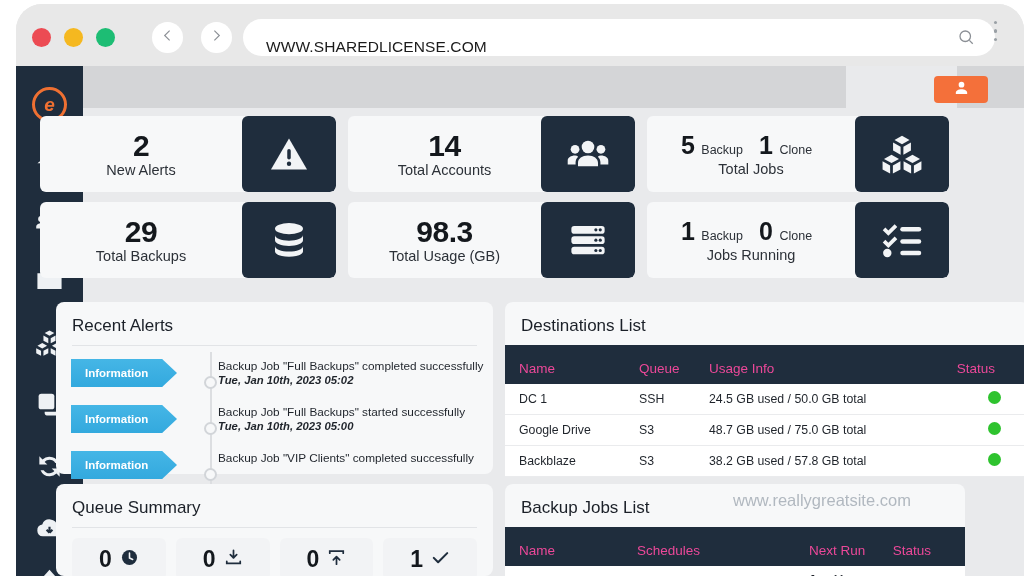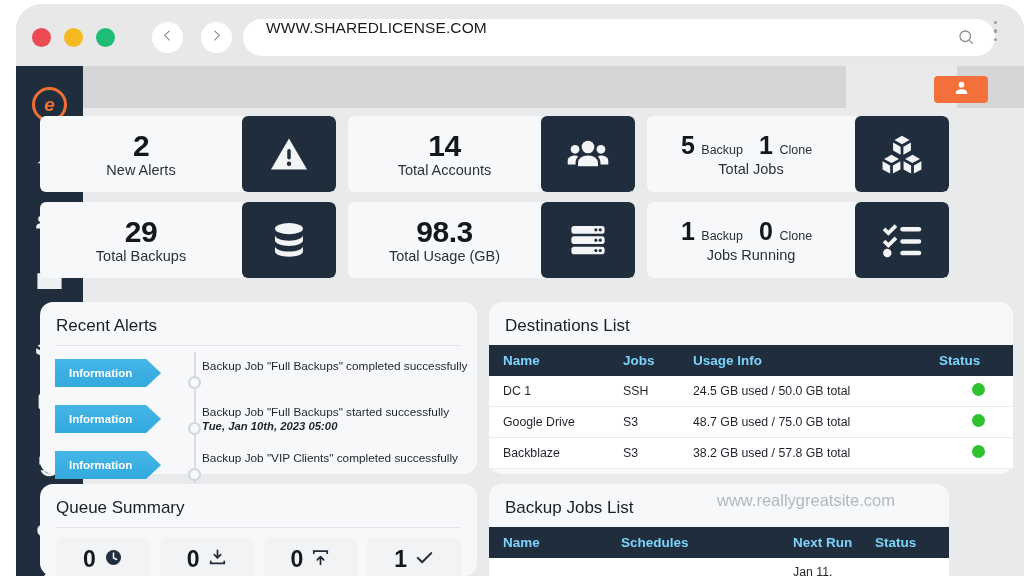--- a/index.html
+++ b/index.html
@@ -30,21 +30,21 @@
     position: absolute; top: 18px; width: 31px; height: 31px;
     border-radius: 50%; background: #ffffff;
     display: flex; align-items: center; justify-content: center;
   }
   .navbtn.back { left: 136px; }
   .navbtn.fwd  { left: 185px; }
   .navbtn svg { width: 17px; height: 17px; stroke: #8b8f95; fill: none; stroke-width: 1.6; }
   .urlbar {
     position: absolute; left: 227px; top: 15px; width: 752px; height: 37px;
     background: #ffffff; border-radius: 19px;
-    display: flex; align-items: flex-start;
+    display: flex; align-items: flex-end;
   }
   .url-text {
     margin-left: 23px; font-size: 15.5px; letter-spacing: .1px;
     color: #1b1b1b; font-family: "Liberation Sans", sans-serif;
   }
   .search-ic { position: absolute; right: 20px; top: 9px; width: 18px; height: 18px; }
   .search-ic svg { width: 18px; height: 18px; stroke: #8b8f95; fill: none; stroke-width: 1.7; }
   .kebab { position: absolute; left: 978px; top: 17px; display: flex; flex-direction: column; gap: 5px; align-items: center; }
   .kebab i { width: 3.4px; height: 3.4px; border-radius: 50%; background: #9aa0a6; display: block; }
 
@@ -96,21 +96,21 @@
   .card-icon {
     width: 94px; background: #1f2d3d; border-radius: 6px;
     display: flex; align-items: center; justify-content: center;
   }
   .card-icon svg { width: 42px; height: 42px; fill: #f2f4f6; }
   .dual { display: flex; align-items: baseline; gap: 7px; justify-content: center; }
   .dual .n { font-size: 25px; font-weight: bold; color: #14181d; letter-spacing: -.5px; }
   .dual .t { font-size: 12.5px; color: #2c3138; margin-right: 9px; }
 
   
-  .panel { position: absolute; background: #f7f8f9; border-radius: 13px; }
+  .panel { position: absolute; background: #f7f8f9; border-radius: 8px; margin-left: 16px; }
   .panel-title { font-size: 17px; color: #1b2028; padding: 14px 16px 9px; }
   .panel-rule { height: 1px; background: #e2e4e7; margin: 0 16px; }
 
   #alerts { left: 24px; top: 236px; width: 437px; height: 172px; }
   .alert-list { padding: 13px 0 0 0; position: relative; }
   .timeline { position: absolute; left: 154px; top: 6px; width: 2px; height: 140px; background: #dcdee1; }
   .alert-row { position: relative; height: 46px; display: flex; align-items: flex-start; }
   .badge {
     margin-left: 15px; width: 106px; height: 28px;
     background: linear-gradient(180deg,#45b6e6 0%,#33a9de 100%);
@@ -133,22 +133,22 @@
     display: flex; align-items: center; justify-content: center; gap: 8px;
   }
   .qtile .qn { font-size: 23px; font-weight: bold; color: #14181d; }
   .qtile svg { width: 19px; height: 19px; fill: #1f2d3d; }
 
   #dest { left: 473px; top: 236px; width: 524px; height: 172px; }
   #jobs { left: 473px; top: 418px; width: 460px; height: 92px; }
   table { width: 100%; border-collapse: collapse; table-layout: fixed; }
   thead tr { background: #1f2d3d; }
   th {
-    color: #7dd3fc; font-size: 13.5px; font-weight: bold;
-    text-align: left; padding: 8px 0 8px 14px; position: relative;
+    color: #ec4899; font-size: 13.5px; font-weight: normal;
+    text-align: left; padding: 16px 0 8px 14px; position: relative;
   }
   th.st { text-align: right; padding-right: 34px; }
   td {
     font-size: 12.3px; color: #1f242b; padding: 7px 0 7px 14px;
     border-bottom: 1px solid #eaebed; background: #ffffff;
   }
   td.st { text-align: right; padding-right: 28px; }
   .dot-ok { display: inline-block; width: 13px; height: 13px; border-radius: 50%; background: #2ec32e; }
   .watermark {
     position: absolute; left: 228px; top: 7px;
@@ -398,20 +398,21 @@
       <div class="alert-list">
         <div class="timeline"></div>
 
         <div class="alert-row">
           <div class="badge">
             <span>Information</span>
           </div>
           <div class="node"></div>
           <div class="alert-text">
             <div class="alert-msg">Backup Job "Full Backups" completed successfully</div>
+            <div class="alert-time">Tue, Jan 10th, 2023 05:02</div>
           </div>
         </div>
 
         <div class="alert-row">
           <div class="badge">
             <span>Information</span>
           </div>
           <div class="node"></div>
           <div class="alert-text">
             <div class="alert-msg">Backup Job "Full Backups" started successfully</div>
@@ -464,21 +465,21 @@
         </div>
       </div>
     </div>
 
     <div class="panel" id="dest">
       <div class="panel-title">Destinations List</div>
       <table>
         <thead>
           <tr>
             <th style="width:120px">Name</th>
-            <th style="width:70px">Jobs</th>
+            <th style="width:70px">Queue</th>
             <th>Usage Info</th>
             <th class="st" style="width:88px">Status</th>
           </tr>
         </thead>
         <tbody>
           <tr>
             <td>DC 1</td>
             <td>SSH</td>
             <td>24.5 GB used / 50.0 GB total</td>
             <td class="st"><span class="dot-ok"></span></td>

